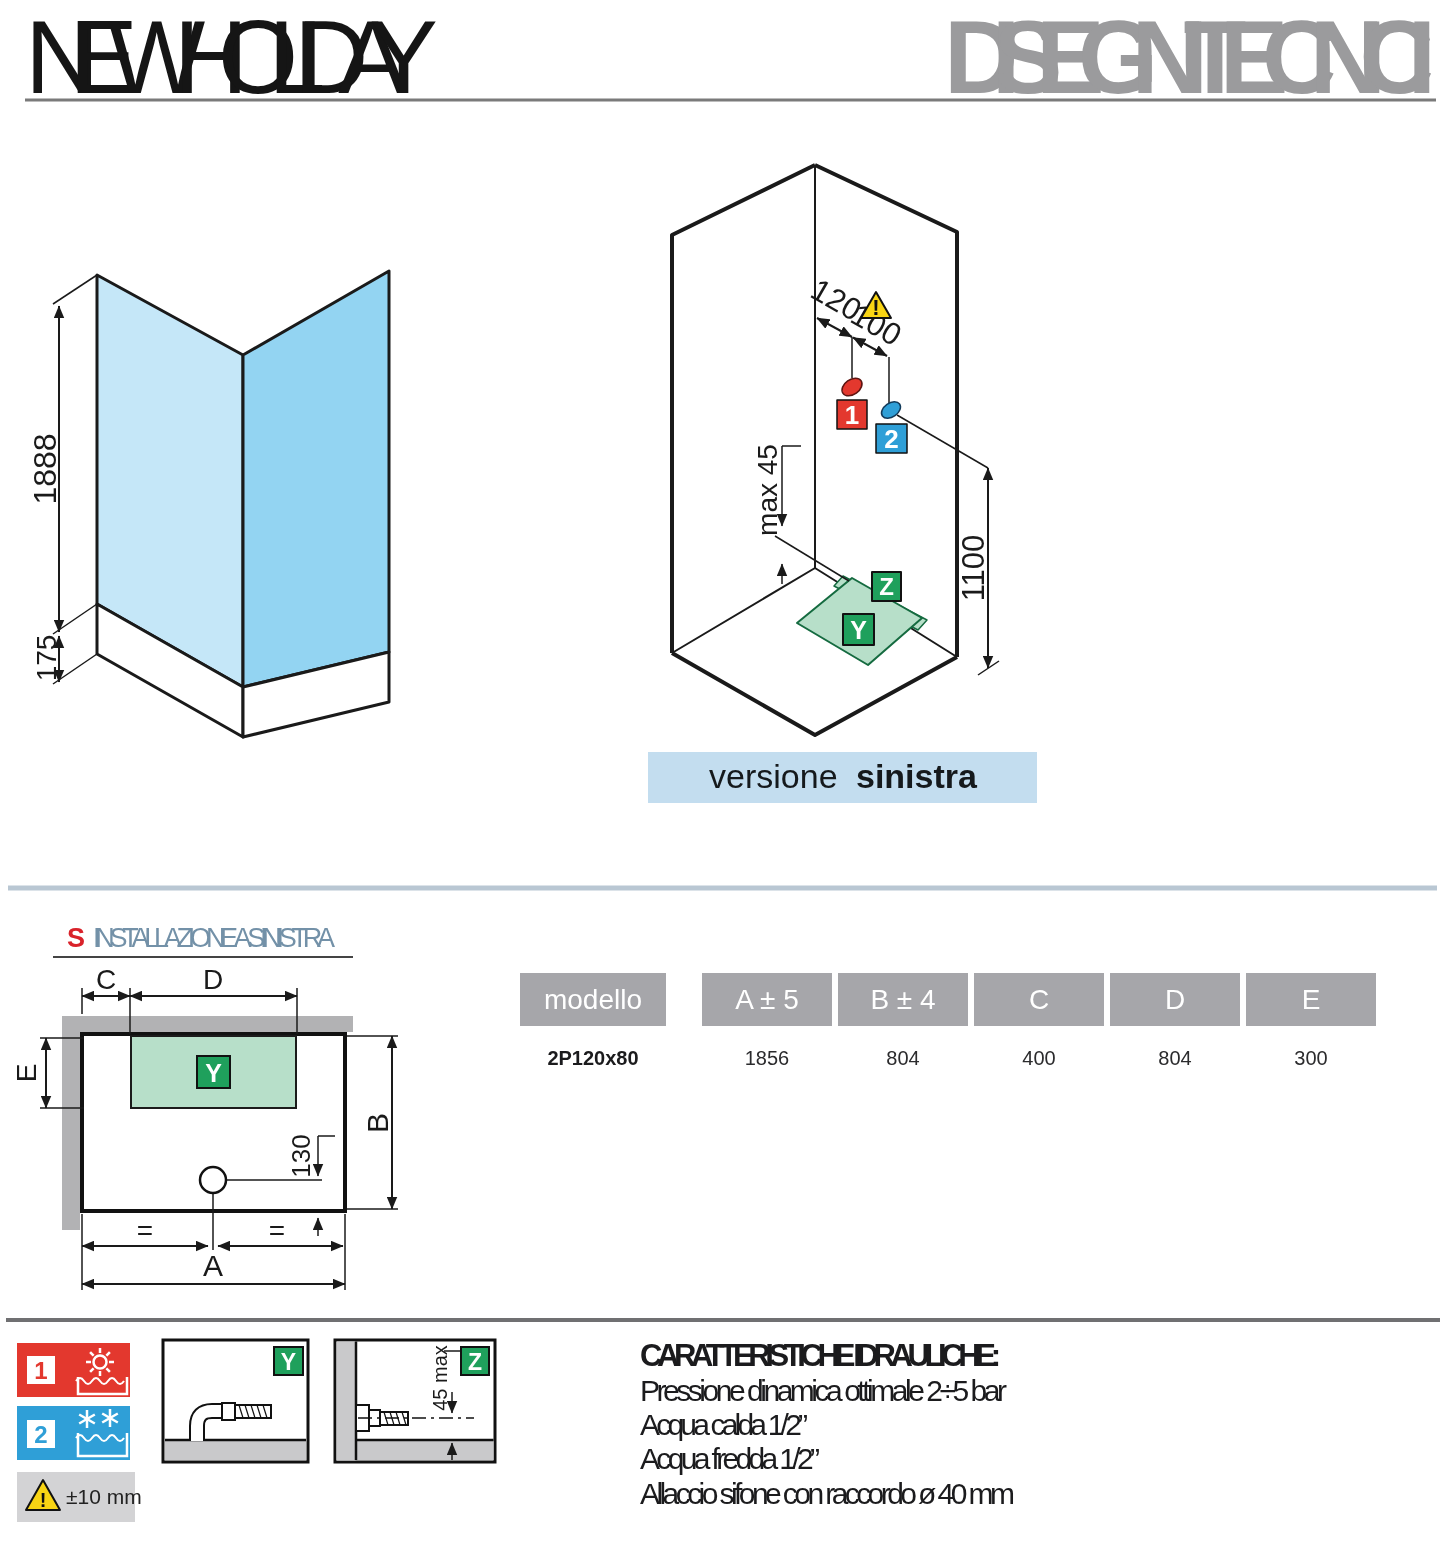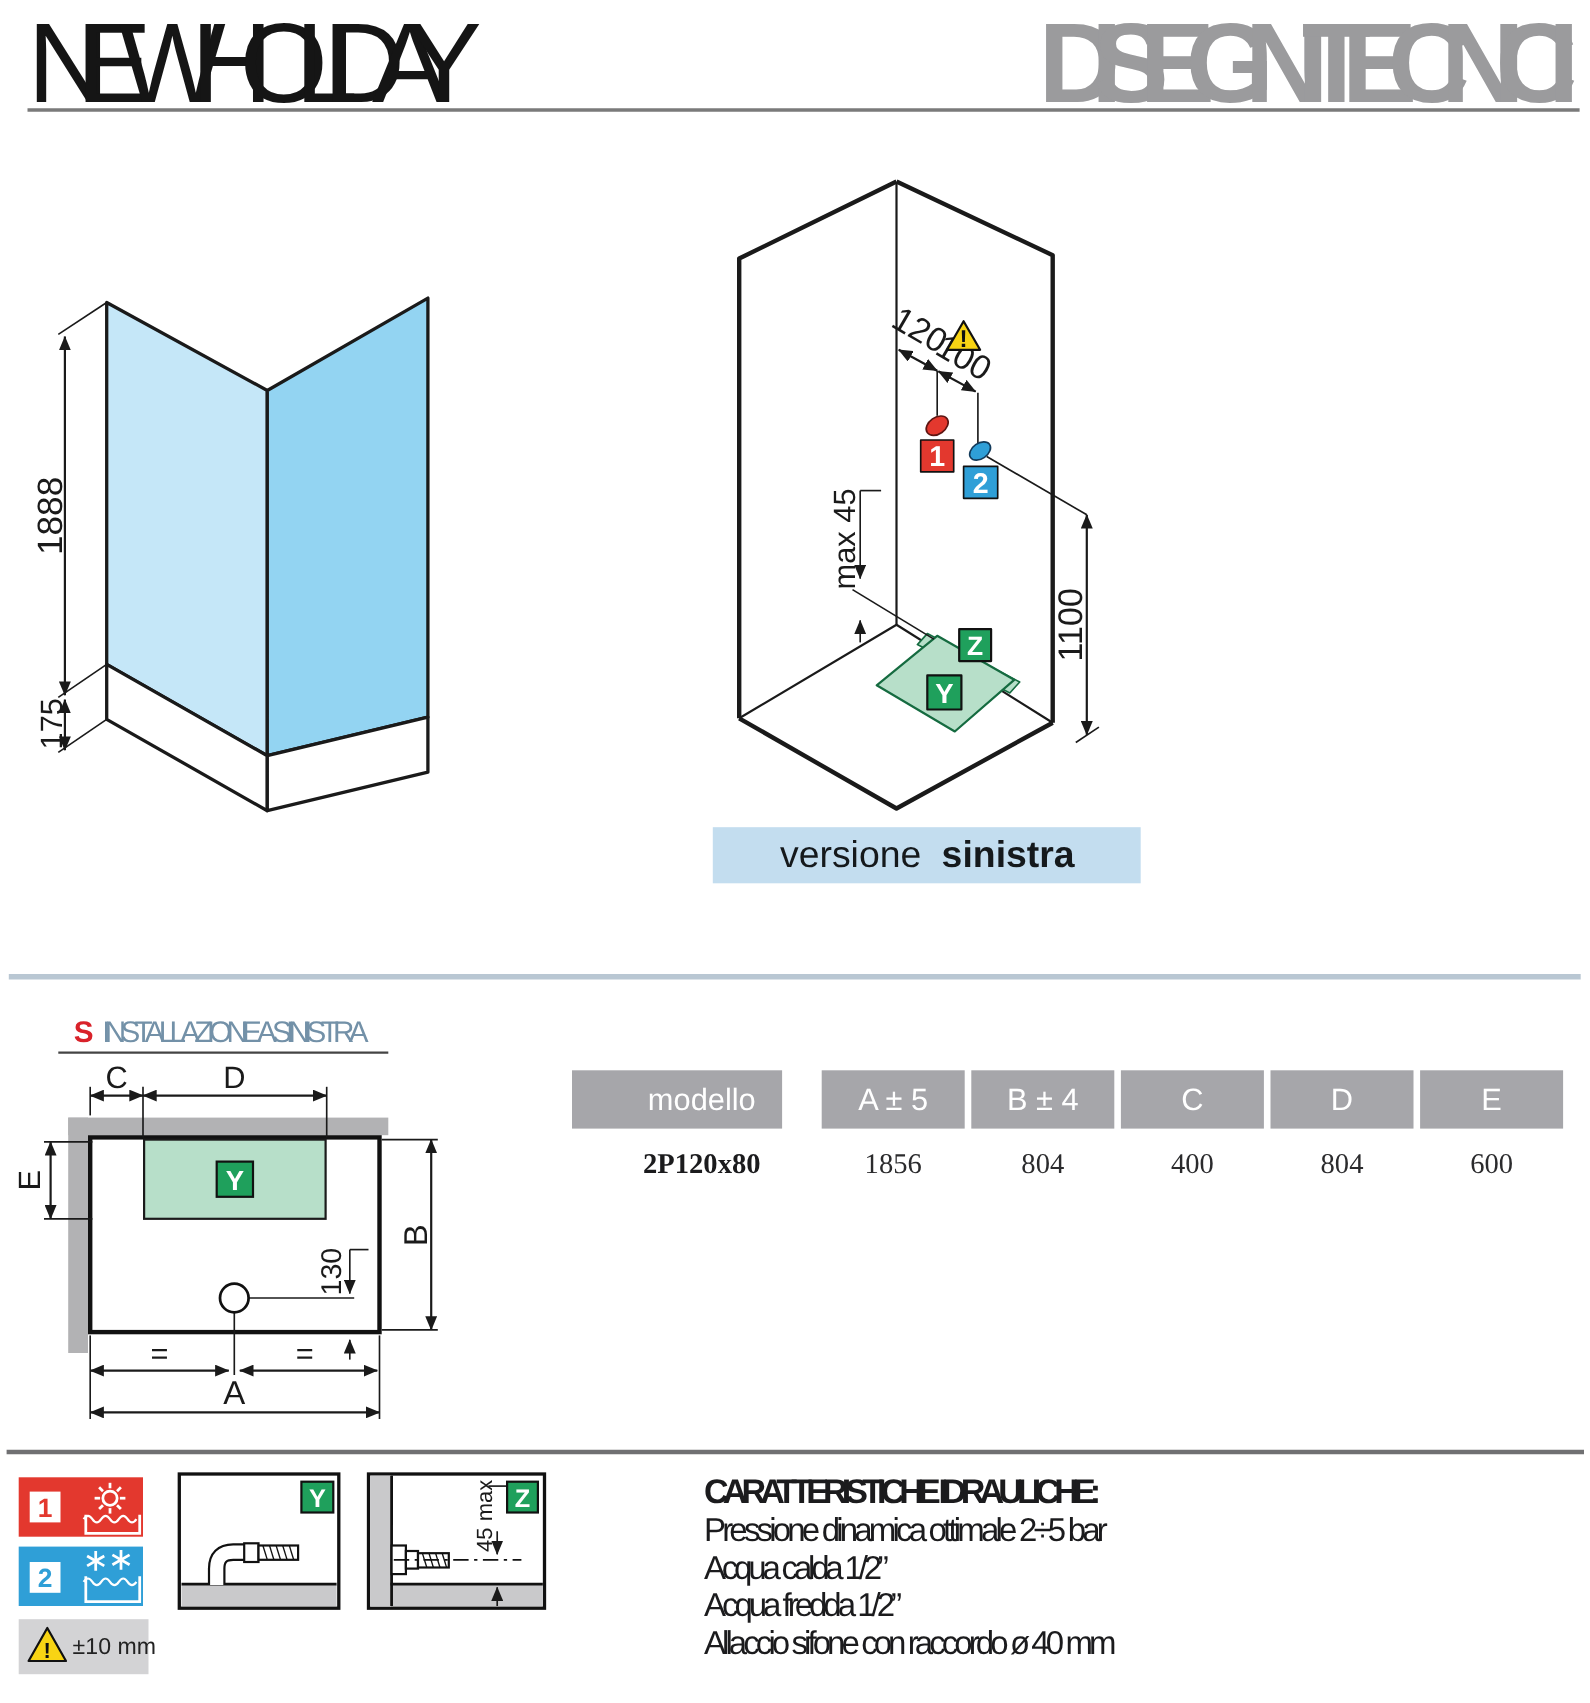--- a/index.html
+++ b/index.html
@@ -2,25 +2,25 @@
 <html><head>
 <meta charset="utf-8">
 <style>
   html,body{margin:0;padding:0;background:#ffffff;}
   body{width:1445px;height:1548px;position:relative;font-family:"Liberation Sans",sans-serif;overflow:hidden;}
   #artwork{position:absolute;left:0;top:0;z-index:1;}
   .spec-table{position:absolute;left:520px;top:973px;z-index:2;}
   .spec-row{display:flex;align-items:center;}
   .spec-cell{height:53px;line-height:53px;text-align:center;}
   .hcell{background:#a6a6aa;color:#ffffff;font-size:28px;}
-  .c-model{width:146px;margin-right:36px;padding-left:45px;}
+  .c-model{width:146px;margin-right:36px;}
   .c-dim{width:130px;margin-right:6px;}
   .c-last{margin-right:0;}
   .vrow{margin-top:15px;}
-  .vcell{height:34px;line-height:34px;font-family:Liberation Serif, serif;font-size:26px;color:#2b2b2d;}
+  .vcell{height:34px;line-height:34px;font-family:Liberation Sans, sans-serif;font-size:20px;color:#2b2b2d;}
   .v-model{font-weight:bold;color:#1b1b1d;}
   text{font-family:"Liberation Sans",sans-serif;}
   .dimtxt{fill:#1a1a1a;}
 </style>
 </head>
 <body>
 
 <svg id="artwork" width="1445" height="1548" viewBox="0 0 1445 1548">
   <defs>
     <marker id="arr" viewBox="0 0 12 10" markerWidth="13" markerHeight="11" refX="11.5" refY="5" orient="auto-start-reverse" markerUnits="userSpaceOnUse">
@@ -265,15 +265,15 @@
     <div class="spec-cell hcell c-dim">C</div>
     <div class="spec-cell hcell c-dim">D</div>
     <div class="spec-cell hcell c-dim c-last">E</div>
   </div>
   <div class="spec-row vrow">
     <div class="spec-cell vcell v-model c-model">2P120x80</div>
     <div class="spec-cell vcell c-dim">1856</div>
     <div class="spec-cell vcell c-dim">804</div>
     <div class="spec-cell vcell c-dim">400</div>
     <div class="spec-cell vcell c-dim">804</div>
-    <div class="spec-cell vcell c-dim c-last">600</div>
+    <div class="spec-cell vcell c-dim c-last">300</div>
   </div>
 </div>
 
 </body></html>

